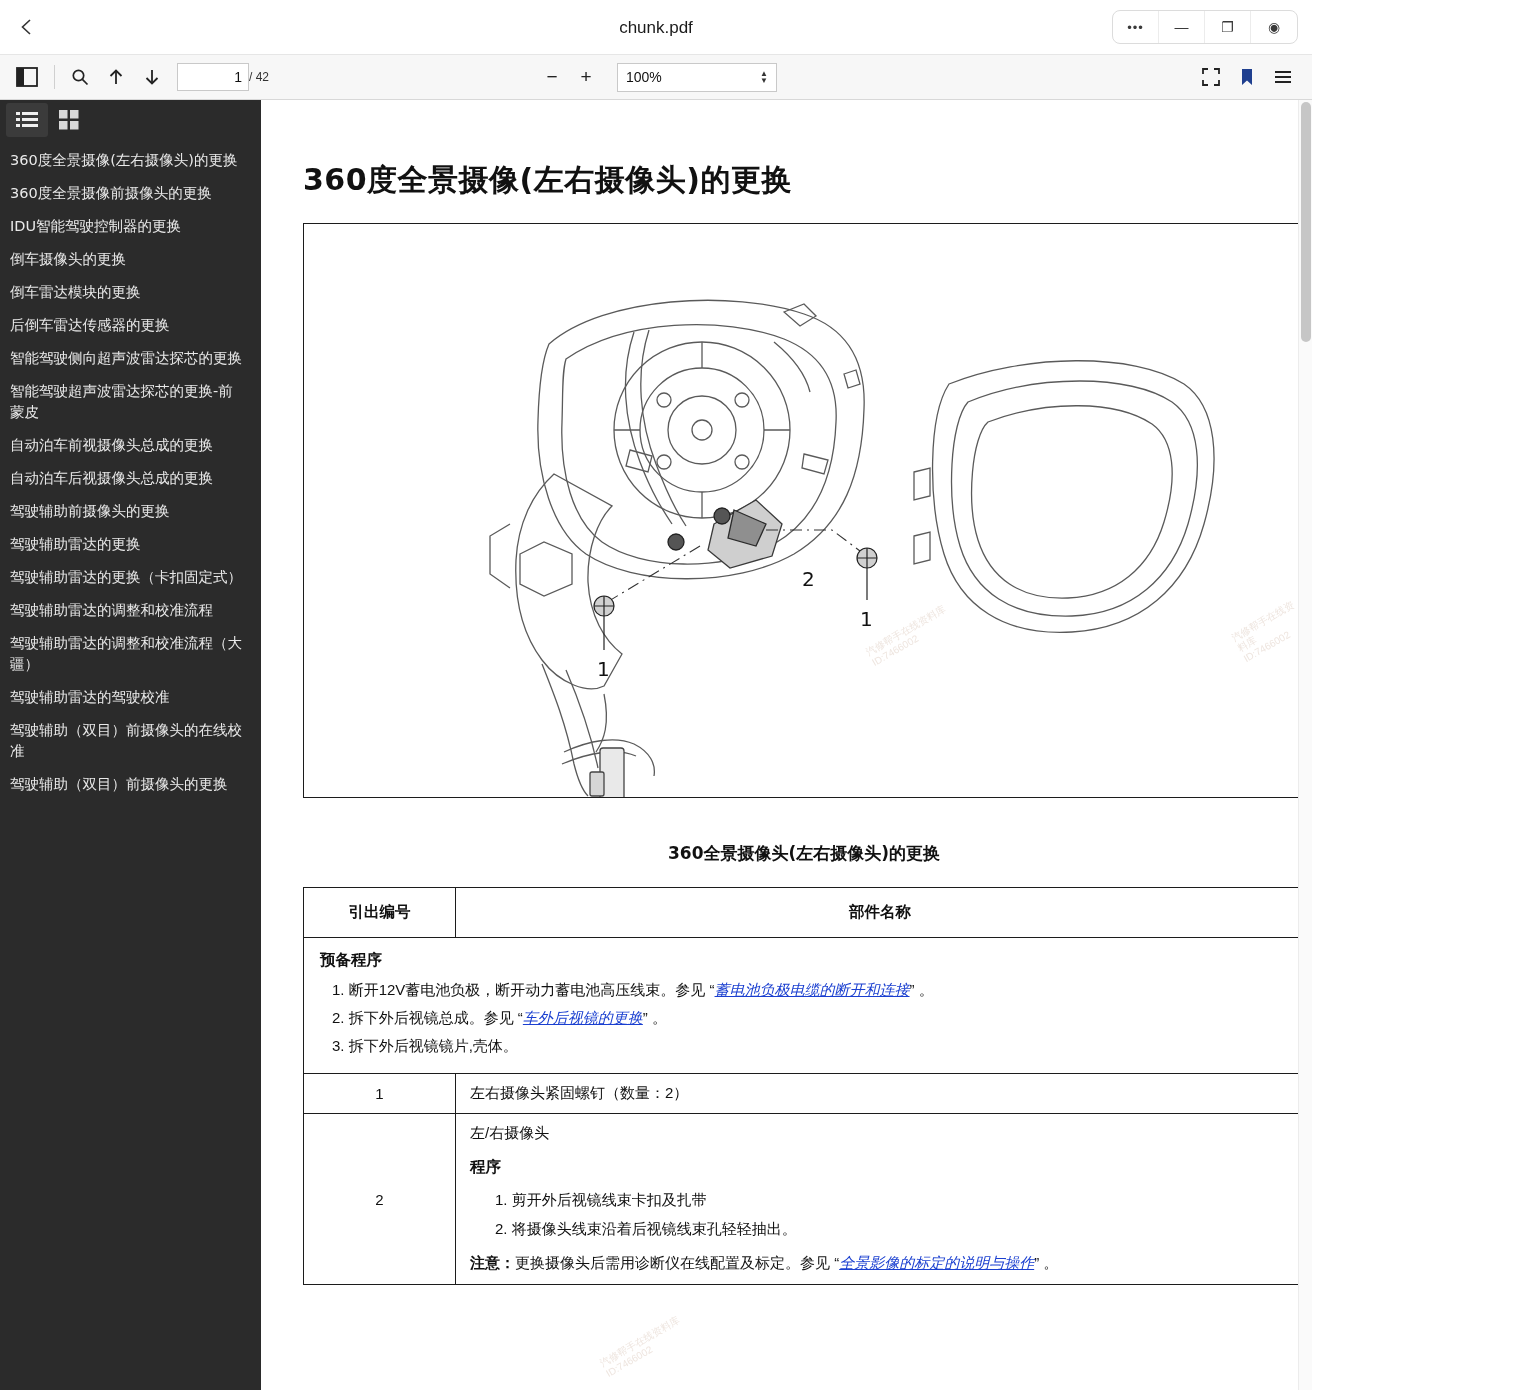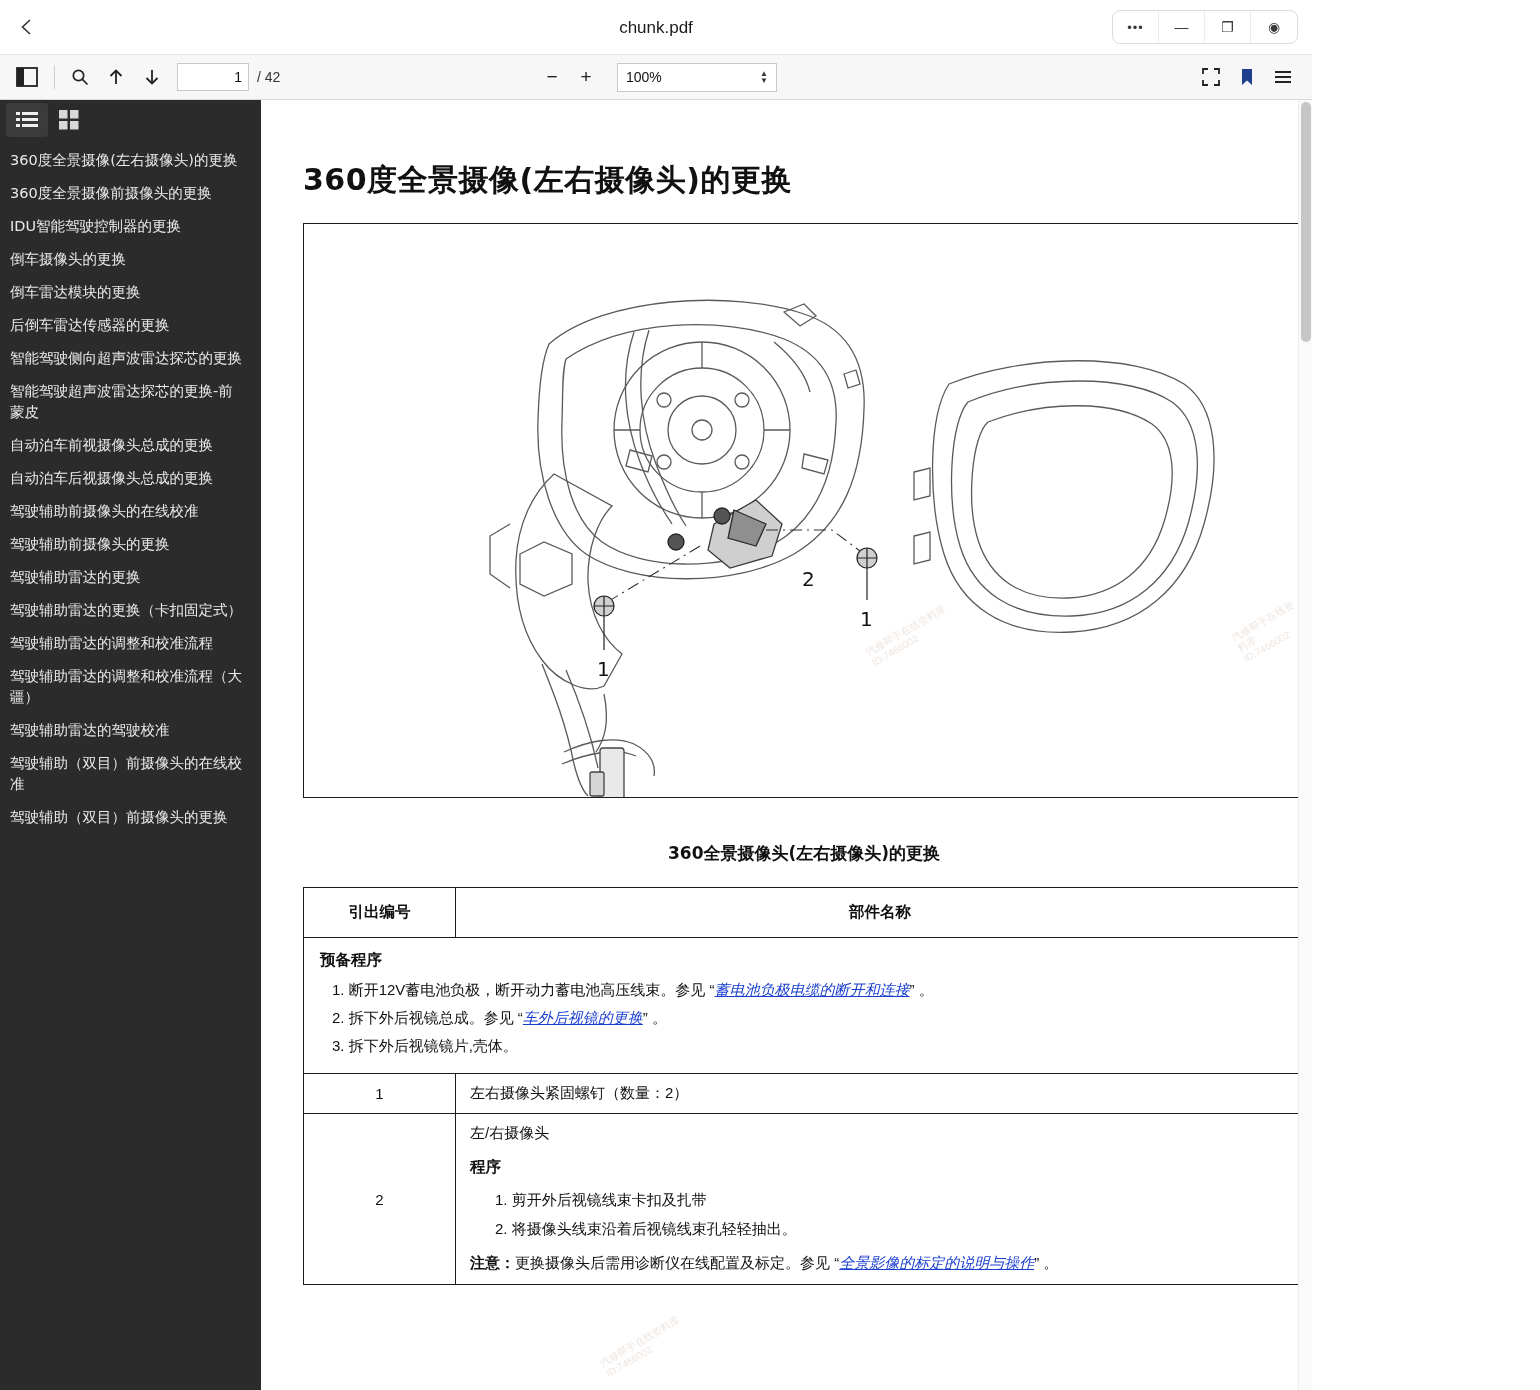--- a/index.html
+++ b/index.html
@@ -88,21 +88,21 @@
   .page-input {
     width: 72px; height: 28px;
     border: 1px solid #c9c9c9;
     background: #fff;
     font-size: 14px; color: #111;
     text-align: right;
     padding: 0 6px;
     font-family: "Liberation Sans", sans-serif;
   }
   .page-total {
-    font-size: 14px; color: #333; margin-left: 8px;
+    font-size: 12px; color: #333; 
   }
   .zoom-group {
     position: absolute; left: 50%; transform: translateX(-50%);
     display: flex; align-items: center;
   }
   .zoom-btn {
     width: 34px; height: 30px;
     display: flex; align-items: center; justify-content: center;
     font-size: 19px; color: #222;
   }
@@ -382,21 +382,20 @@
         <div class="outline-item">360度全景摄像(左右摄像头)的更换</div>
         <div class="outline-item">360度全景摄像前摄像头的更换</div>
         <div class="outline-item">IDU智能驾驶控制器的更换</div>
         <div class="outline-item">倒车摄像头的更换</div>
         <div class="outline-item">倒车雷达模块的更换</div>
         <div class="outline-item">后倒车雷达传感器的更换</div>
         <div class="outline-item">智能驾驶侧向超声波雷达探芯的更换</div>
         <div class="outline-item">智能驾驶超声波雷达探芯的更换-前蒙皮</div>
         <div class="outline-item">自动泊车前视摄像头总成的更换</div>
         <div class="outline-item">自动泊车后视摄像头总成的更换</div>
-        <div class="outline-item">驾驶辅助前摄像头的在线校准</div>
         <div class="outline-item">驾驶辅助前摄像头的更换</div>
         <div class="outline-item">驾驶辅助雷达的更换</div>
         <div class="outline-item">驾驶辅助雷达的更换（卡扣固定式）</div>
         <div class="outline-item">驾驶辅助雷达的调整和校准流程</div>
         <div class="outline-item">驾驶辅助雷达的调整和校准流程（大疆）</div>
         <div class="outline-item">驾驶辅助雷达的驾驶校准</div>
         <div class="outline-item">驾驶辅助（双目）前摄像头的在线校准</div>
         <div class="outline-item">驾驶辅助（双目）前摄像头的更换</div>
       </div>
     </div>

